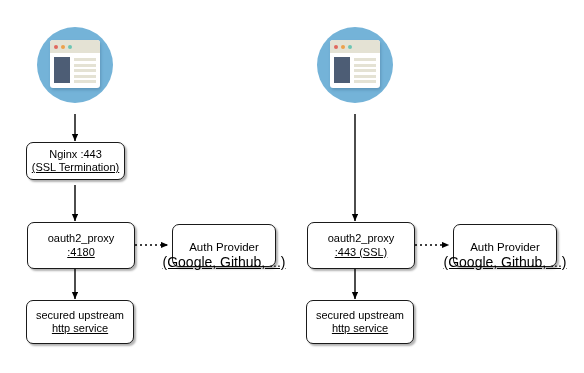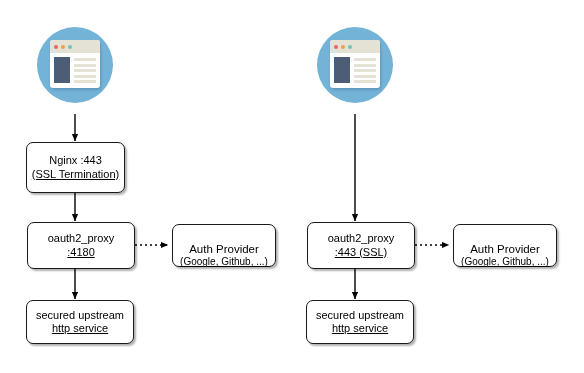--- a/index.html
+++ b/index.html
@@ -103,21 +103,21 @@
     flex-direction: column;
     align-items: center;
     justify-content: center;
     text-align: center;
     line-height: 1.22;
     box-shadow: 2px 2px 2px rgba(0,0,0,0.30);
   }
   .node-box .l1 { font-size: 11px; white-space: nowrap; }
   .node-box .l2 { font-size: 11px; white-space: nowrap; text-decoration: underline; }
   .node-box.provider .l1 { font-size: 11.5px; margin-top: 20px; }
-  .node-box.provider .l2 { font-size: 10px; }
+  .node-box.provider .l2 { font-size: 14px; }
 
   
   svg.edges {
     position: absolute;
     left: 0; top: 0;
     width: 584px;
     height: 373px;
     overflow: visible;
   }
 </style>
@@ -165,21 +165,21 @@
           <i></i>
             <i></i>
             <i></i>
             <i></i>
             <i></i>
         </div>
       </div>
     </div>
   </div>
 
-  <div class="node-box" style="left:26px; top:142px; width:99px; height:51px;">
+  <div class="node-box" style="left:26px; top:142px; width:99px; height:38px;">
     <span class="l1">Nginx :443</span>
     <span class="l2">(SSL Termination)</span>
   </div>
 
   <div class="node-box" style="left:27px; top:222px; width:108px; height:47px;">
     <span class="l1">oauth2_proxy</span>
     <span class="l2">:4180</span>
   </div>
 
   <div class="node-box provider" style="left:172px; top:224px; width:104px; height:43px;">

